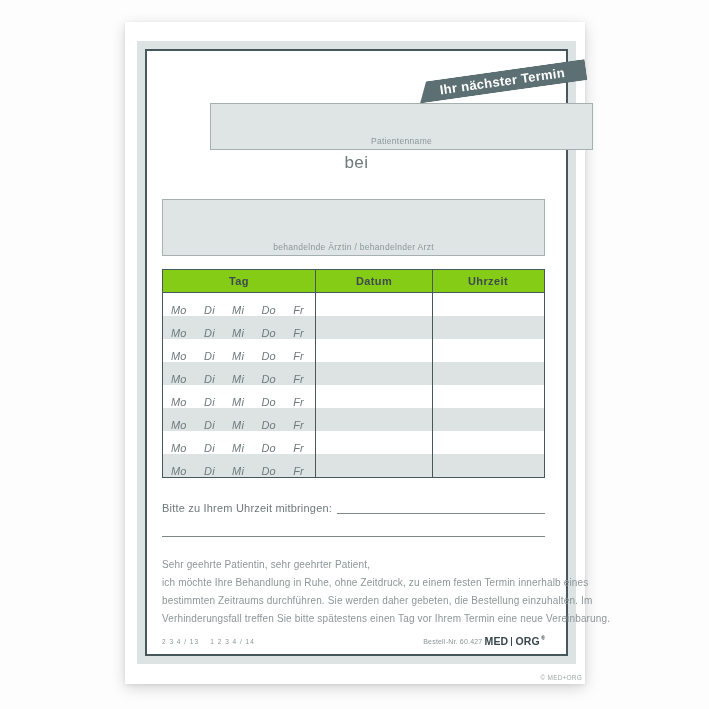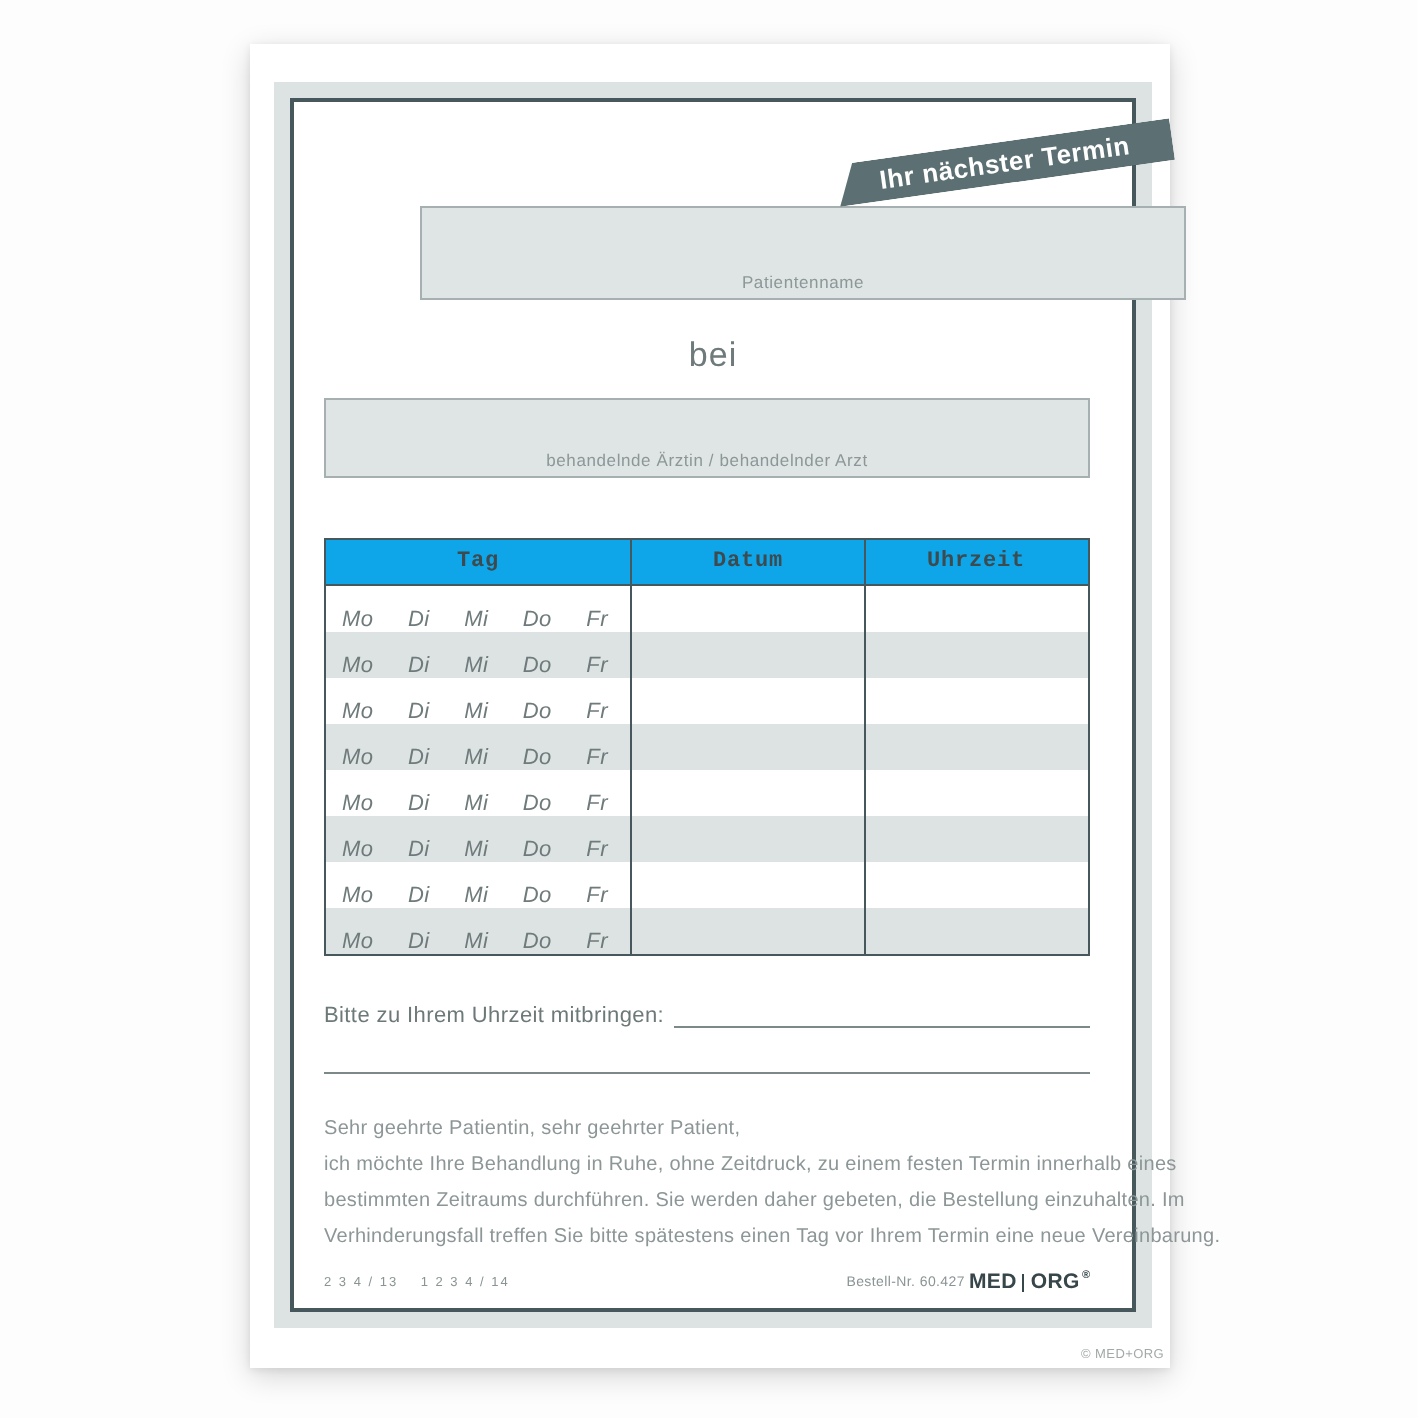--- a/index.html
+++ b/index.html
@@ -58,43 +58,42 @@
     box-sizing: border-box;
     display: flex; align-items: flex-end; justify-content: center;
   }
   .fill-box .box-label {
     font-size: 8.5px;
     color: #8d9798;
     letter-spacing: .3px;
     padding-bottom: 3px;
   }
   .box-patient { top: 52px; height: 47px; margin-left: 48px; }
-  .box-doctor  { top: 148px; height: 40px; }
+  .box-doctor  { top: 148px; height: 57px; }
   .bei {
     position: absolute;
-    top: 117px; left: 0; width: 100%;
+    top: 102px; left: 0; width: 100%;
     text-align: center;
     font-size: 17px;
     font-weight: 300;
     color: #6f7a7b;
     letter-spacing: .5px;
   }
   .table {
     position: absolute;
     top: 218px; left: 15px;
     width: 383px;
     border: 1.5px solid #47585c;
     box-sizing: border-box;
   }
   .thead {
     display: flex;
     height: 22px;
-    background: #0ea5e9;
+    background: #84cc16;
     border-bottom: 1.5px solid #47585c;
-    font-family: Liberation Mono, monospace;
   }
   .th {
     display: flex; align-items: center; justify-content: center;
     font-size: 11px; font-weight: bold;
     color: #3e4b4e;
     letter-spacing: .4px;
     box-sizing: border-box;
   }
   .trow { display: flex; height: 23px; background: #ffffff; }
   .trow.striped { background: #dde3e3; }

